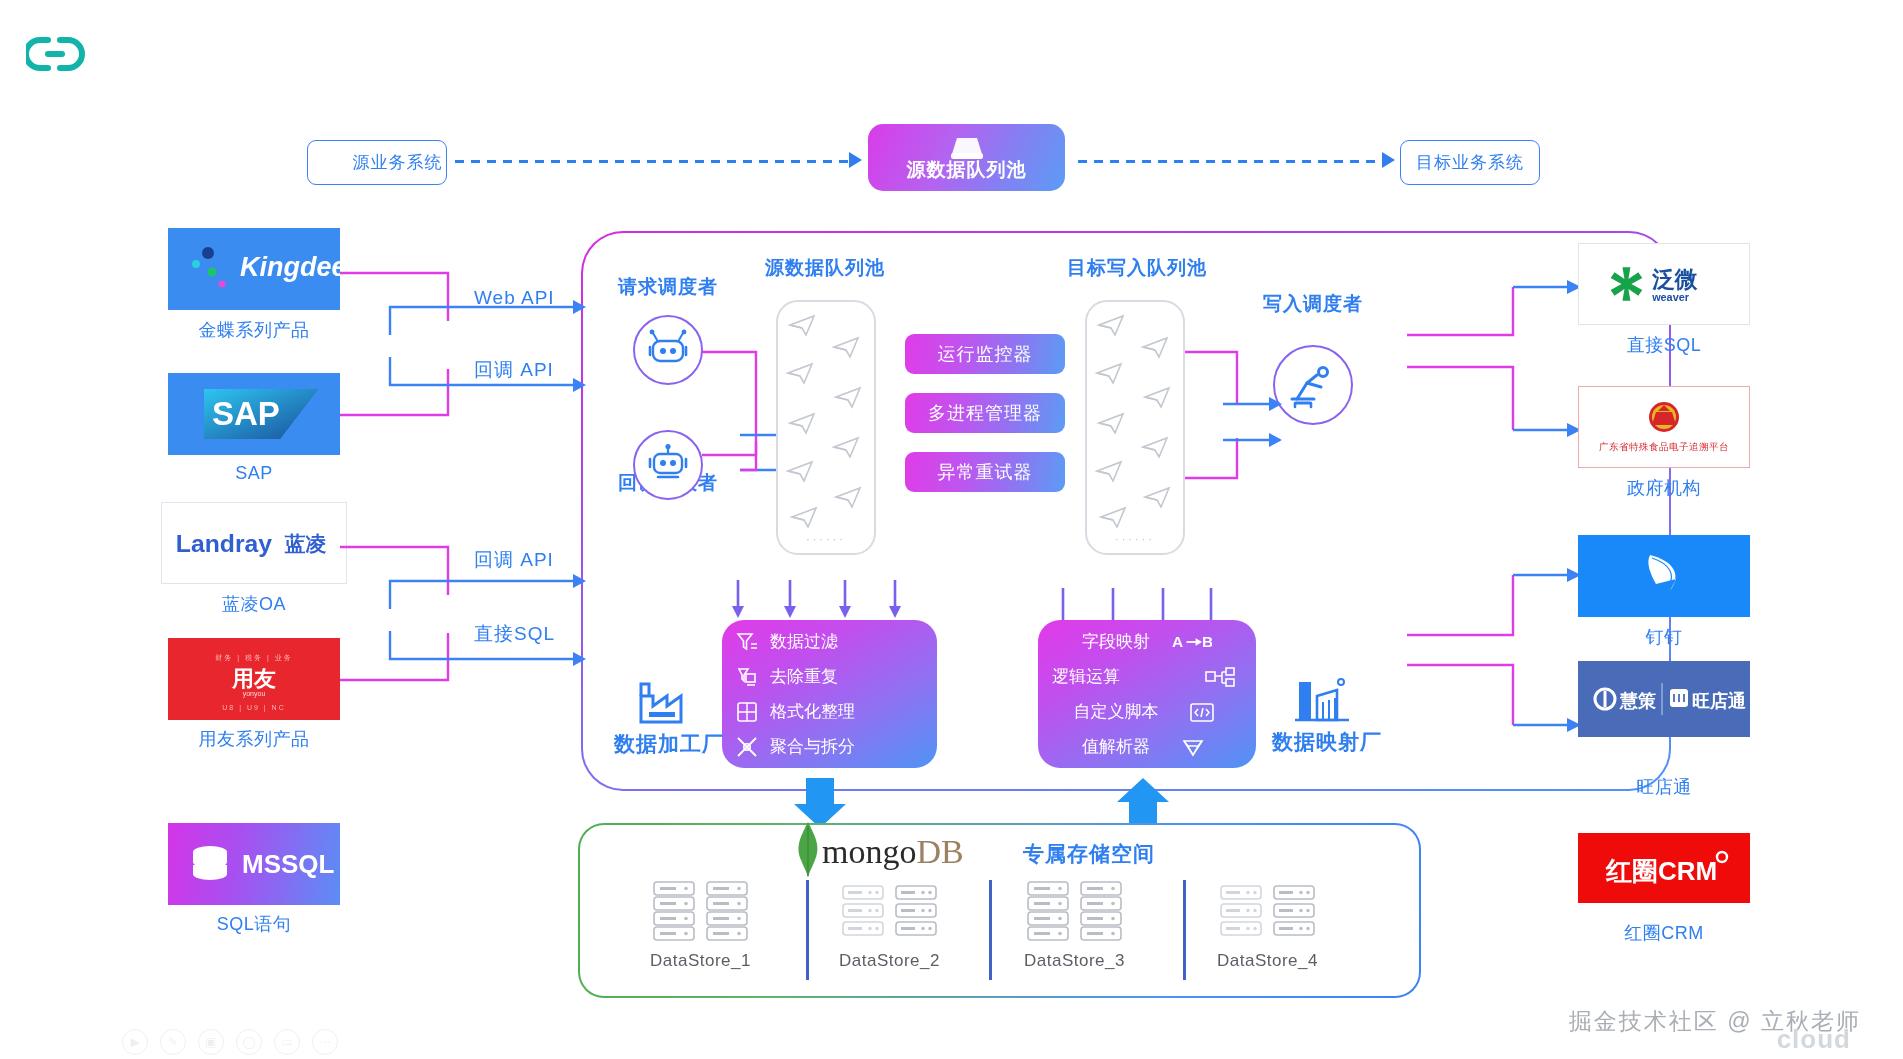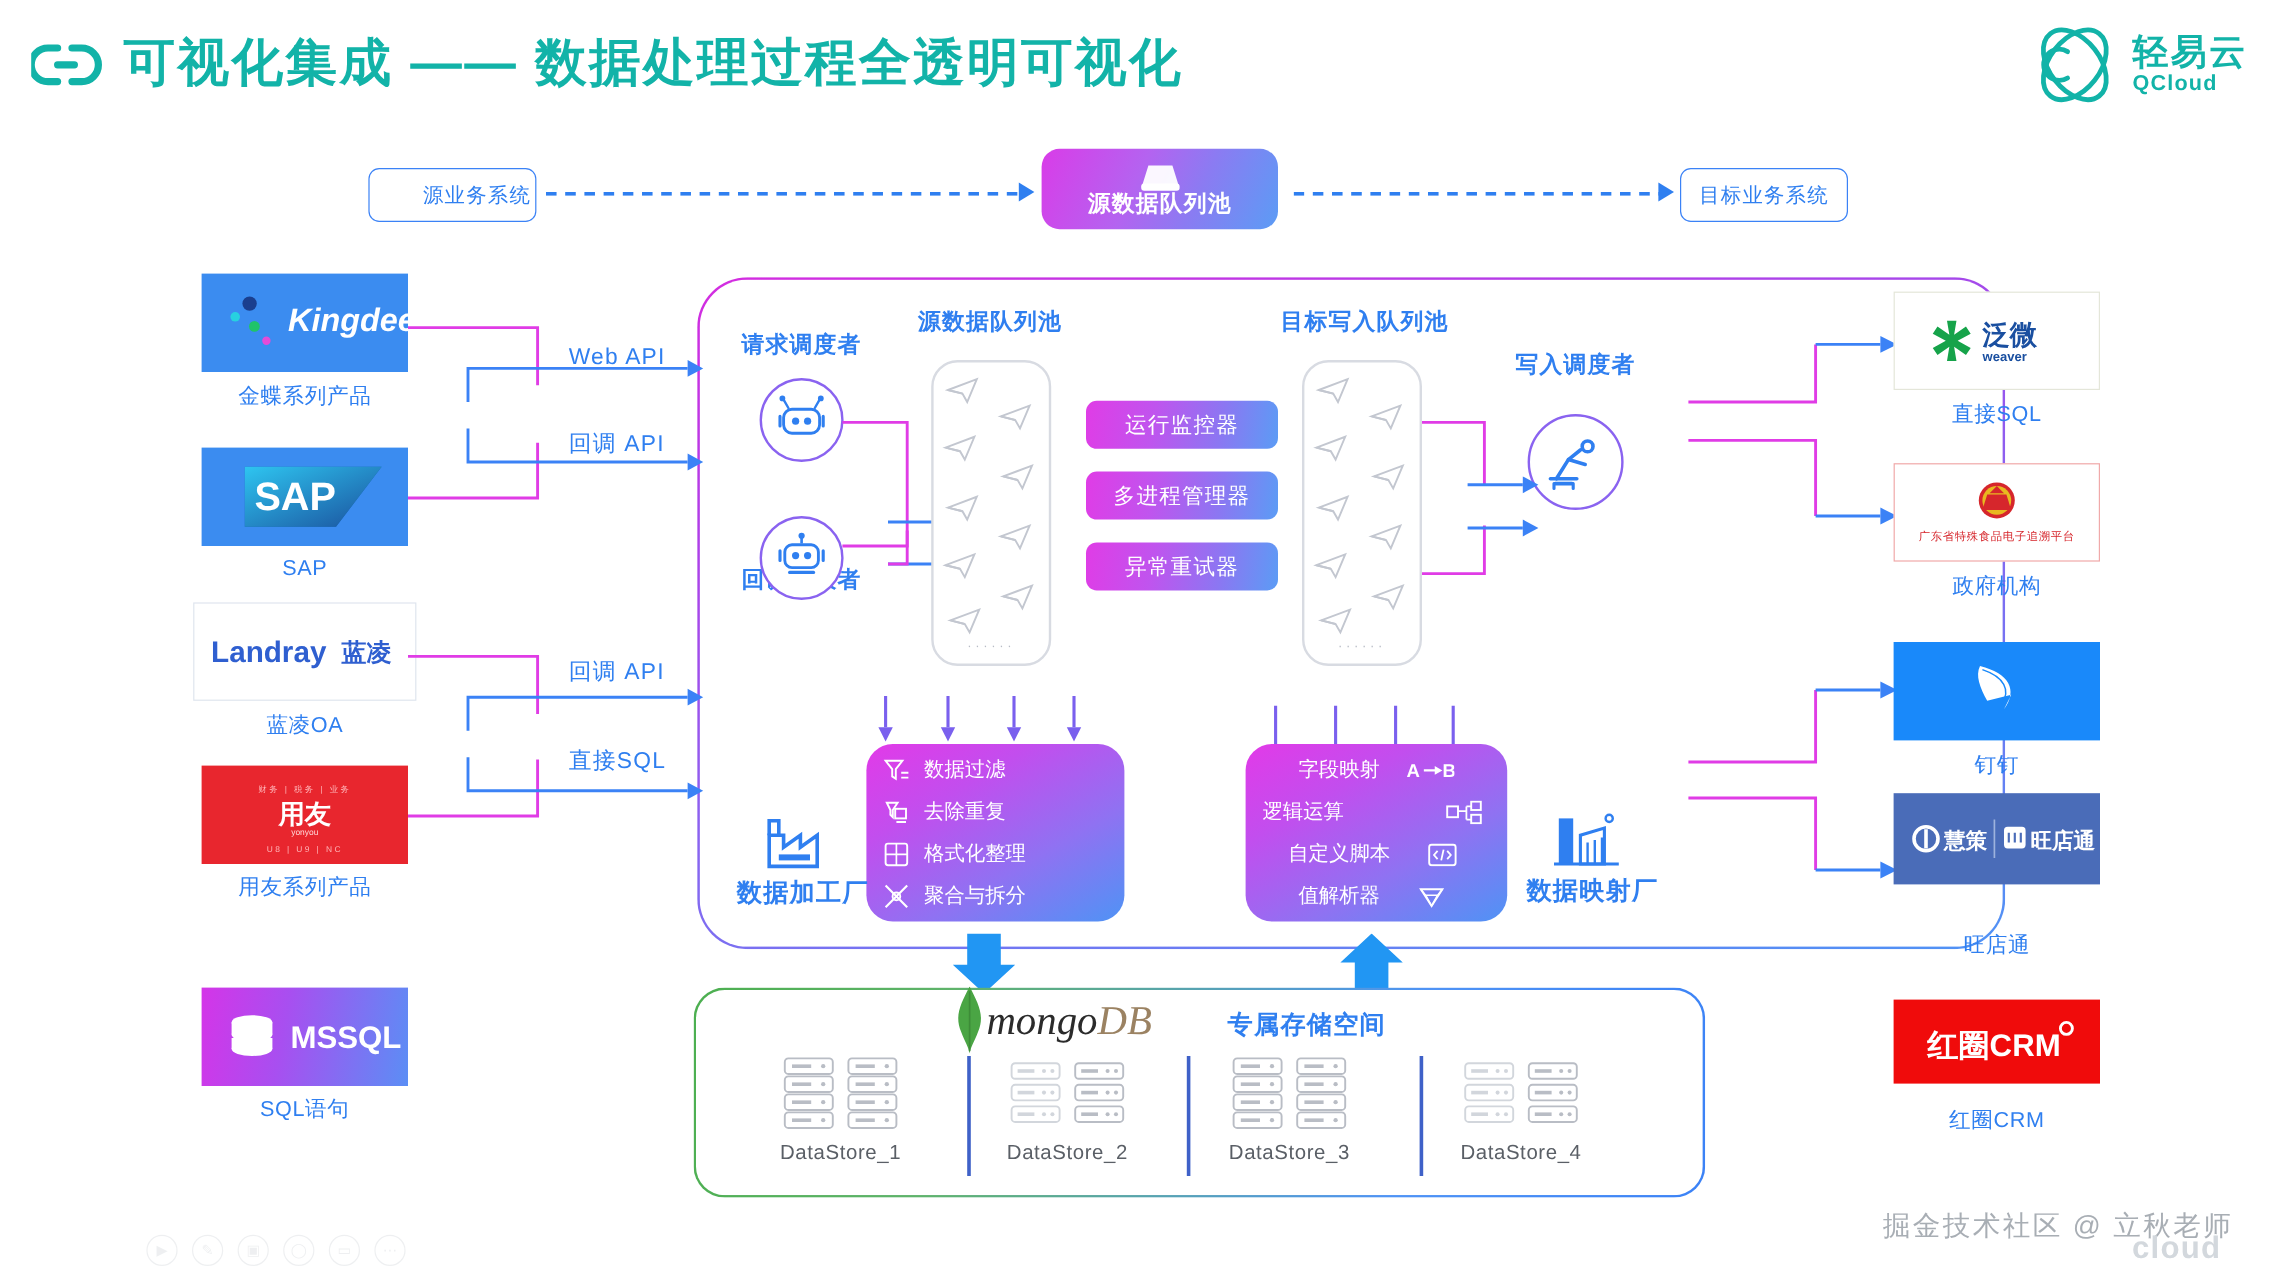--- a/index.html
+++ b/index.html
@@ -77,21 +77,21 @@
   .frow .ficon { width:22px; height:22px; flex:0 0 22px; display:flex; align-items:center; justify-content:center;}
   .frow .ftxt { white-space:nowrap; }
 
   
   #mongo-box { position:absolute; left:578px; top:823px; width:843px; height:175px;
      border:2px solid transparent; border-radius:26px;
      background:linear-gradient(#fff,#fff) padding-box,
                 linear-gradient(100deg,#4caf50 0%,#5fb36b 25%,#4f93f5 70%,#3b82f6 100%) border-box; }
   #mongo-word { position:absolute; left:822px; top:833px; font-family:"Liberation Serif","DejaVu Serif",serif;
                 font-size:34px; color:#2b2b2b; letter-spacing:0; }
-  #mongo-word span { color:#9b8262;font-style:italic; }
+  #mongo-word span { color:#9b8262; }
   #mongo-leaf { position:absolute; left:795px; top:822px; width:26px; height:56px; }
   #mongo-cap { position:absolute; left:1023px; top:840px; color:#2f7ff0; font-size:21px; font-weight:bold; letter-spacing:1px;}
   .ds { position:absolute; top:880px; width:175px; text-align:center; }
   .ds .racks { display:flex; justify-content:center; gap:9px; }
   .ds .dslabel { margin-top:9px; color:#5a5f66; font-size:17px; letter-spacing:0.5px; }
   .vdiv { position:absolute; top:880px; width:3px; height:100px; background:#3f61c8; }
 
   
   #wm { position:absolute; right:42px; bottom:22px; color:#9aa0a8; font-size:23px;
         letter-spacing:2px; opacity:.85; }
@@ -106,34 +106,20 @@
 <body>
 
 <div id="header">
   <span id="link-icon">
     <svg viewBox="0 0 60 48" width="60" height="48">
       <path d="M22 10 H14 a14 14 0 0 0 0 28 h8" fill="none" stroke="#12b3a8" stroke-width="6" stroke-linecap="round"></path>
       <path d="M34 10 h8 a14 14 0 0 1 0 28 h-8" fill="none" stroke="#12b3a8" stroke-width="6" stroke-linecap="round"></path>
       <rect x="19" y="21" width="20" height="6" rx="3" fill="#12b3a8"></rect>
     </svg>
   </span>
-  <div id="title">可视化集成 —— 数据处理过程全透明可视化</div>
-  <div id="brand">
-    <span id="brand-mark">
-      <svg viewBox="0 0 80 74" width="80" height="74">
-        <ellipse cx="40" cy="37" rx="21" ry="33" fill="none" stroke="#12b3a8" stroke-width="4" transform="rotate(-38 40 37)"></ellipse>
-        <ellipse cx="40" cy="37" rx="21" ry="33" fill="none" stroke="#12b3a8" stroke-width="4" transform="rotate(38 40 37)"></ellipse>
-        <path d="M34 26 a13 13 0 1 0 0 22" fill="none" stroke="#12b3a8" stroke-width="4" stroke-linecap="round"></path>
-      </svg>
-    </span>
-    <span id="brand-txt">
-      <span id="brand-cn">轻易云</span>
-      <span id="brand-en">QCloud</span>
-    </span>
-  </div>
 </div>
 
 <div class="pillbox" id="src-sys">源业务系统</div>
 <div class="dashline" id="dash1"></div>
 <div class="dash-arrow" id="da1"></div>
 
 <div id="bus">
   <span id="bus-icon">
     <svg viewBox="0 0 56 30" width="56" height="30">
       <path d="M13 22 L18 6 H38 L43 22 Z" fill="#ffffff" opacity=".95"></path>

